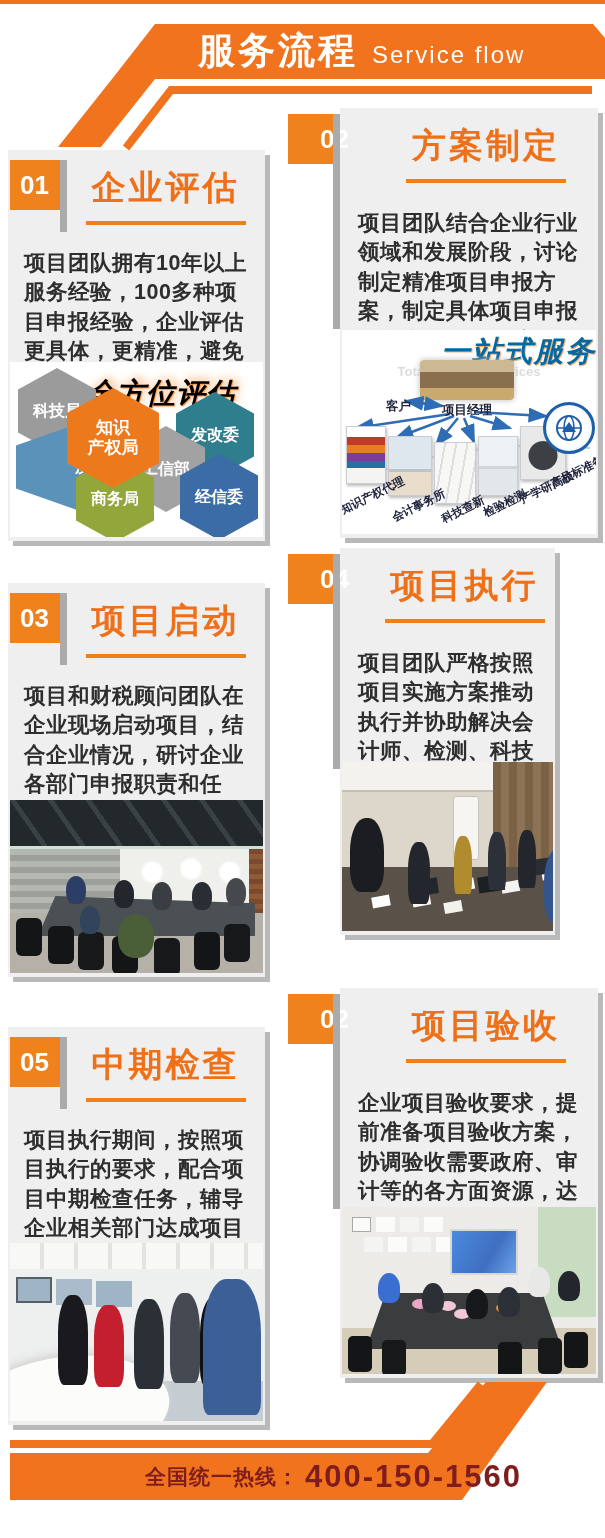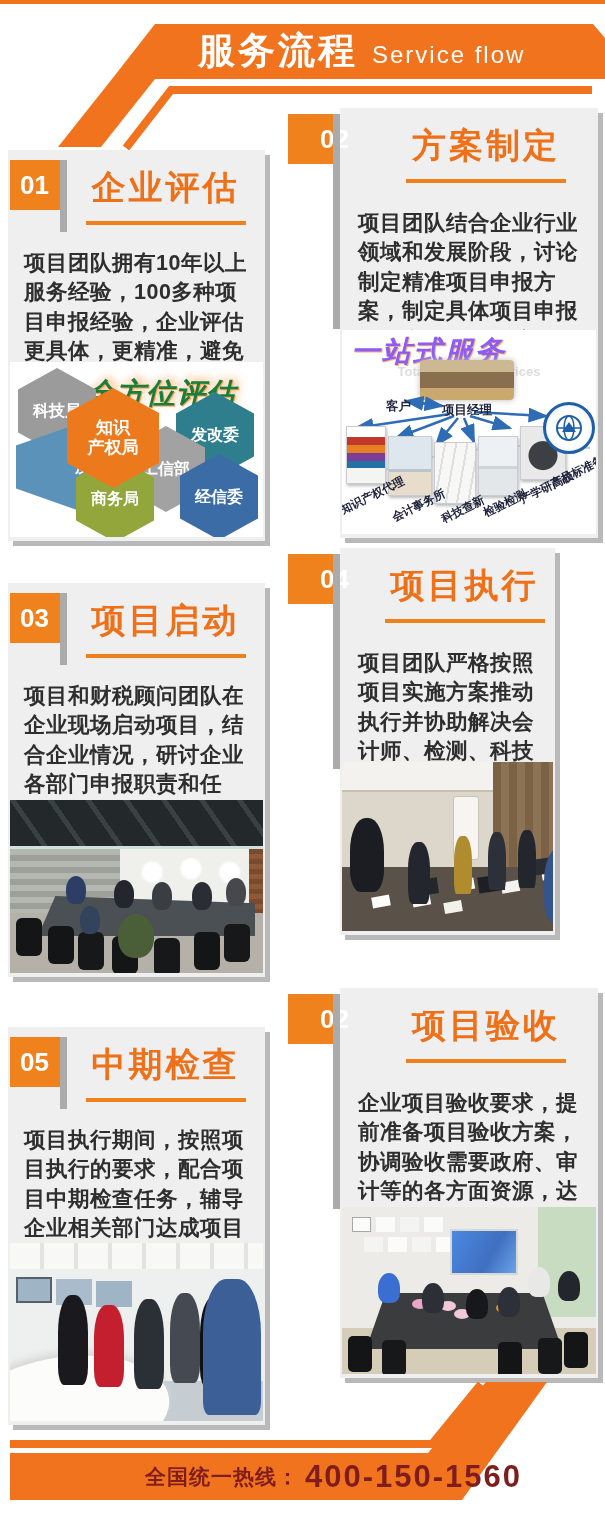--- a/index.html
+++ b/index.html
@@ -26,25 +26,25 @@
   .body{margin:24px 12px 0 16px;font-size:21.5px;line-height:1.37;color:#2e2e2e;font-weight:600;letter-spacing:0.5px;}
   .card.right .body{margin:26px 10px 0 18px;}
   .fig{position:absolute;left:2px;right:2px;bottom:4px;background:#fff;overflow:hidden;}
   
   .fig01{top:212px;}
   .hex{position:absolute;width:78px;height:86px;display:flex;align-items:center;justify-content:center;
        clip-path:polygon(50% 0,100% 25%,100% 75%,50% 100%,0 75%,0 25%);
        color:#fff;font-weight:bold;font-size:16px;text-align:center;white-space:pre-line;line-height:1.15;}
   .hex.big{width:92px;height:100px;font-size:17px;}
   .figtitle{position:absolute;left:76px;top:12px;font-size:29px;font-style:italic;font-weight:900;
-            color:#15803d;letter-spacing:1px;text-shadow:1px 1px 0 #ff9d4d,3px -3px 8px #ffb37a;}
+            color:#000000;letter-spacing:1px;text-shadow:1px 1px 0 #ff9d4d,3px -3px 8px #ffb37a;}
   
   .fig02{top:222px;}
-  .os-title{position:absolute;left:9px;right:0;top:2px;text-align:left;font-size:29px;font-weight:900;
-            font-style:italic;color:#8b5cf6;letter-spacing:2px;text-shadow:1px 1px 0 #ffb071;}
+  .os-title{position:absolute;left:16px;right:0;top:2px;text-align:right;font-size:29px;font-weight:900;
+            font-style:italic;color:#0369a1;letter-spacing:2px;text-shadow:1px 1px 0 #ffb071;}
   .os-sub{position:absolute;left:0;right:0;top:34px;text-align:center;font-size:13px;color:#dcdcdc;font-weight:bold;}
   .os-meet{position:absolute;left:78px;top:30px;width:94px;height:40px;border-radius:4px;
            background:linear-gradient(180deg,#cdb894 0 30%,#8a6f4e 30% 70%,#caa96f 70%);box-shadow:0 0 6px #bbb;}
   .os-node{position:absolute;font-size:12.5px;font-weight:bold;color:#22263d;}
   .thumb{position:absolute;border:1px solid #c9cdd2;box-shadow:1px 2px 3px #bbb;}
   .slabel{position:absolute;transform:rotate(-26deg);font-size:11.5px;font-weight:bold;color:#20243d;white-space:nowrap;}
   .seal{position:absolute;left:201px;top:72px;width:46px;height:46px;border:3px solid #1e5fa8;border-radius:50%;
         background:radial-gradient(circle,#fff 55%,#dce9f7);display:flex;align-items:center;justify-content:center;}
   
   .photo{position:absolute;left:2px;right:2px;bottom:4px;overflow:hidden;background:#e8e6e2;}

